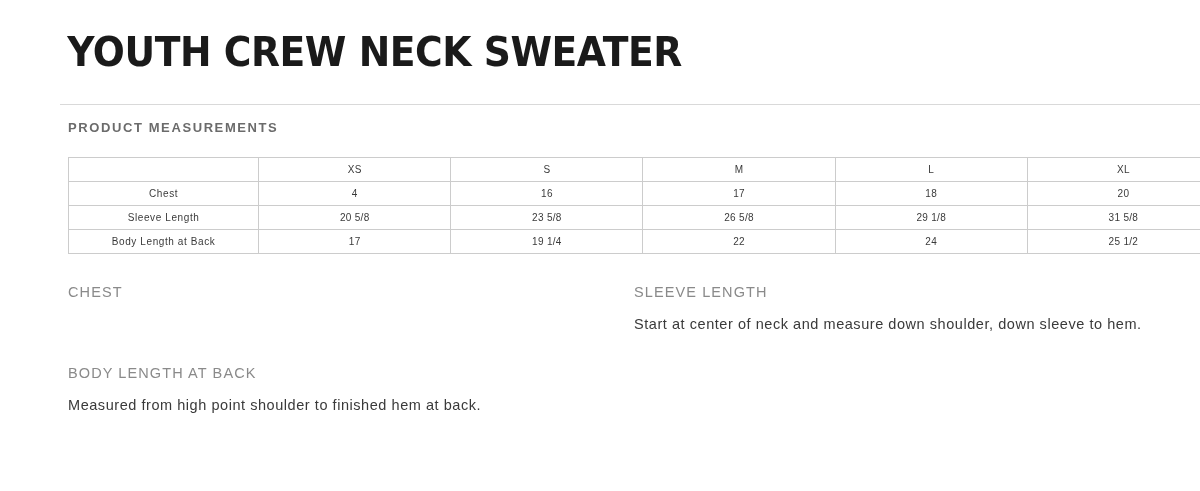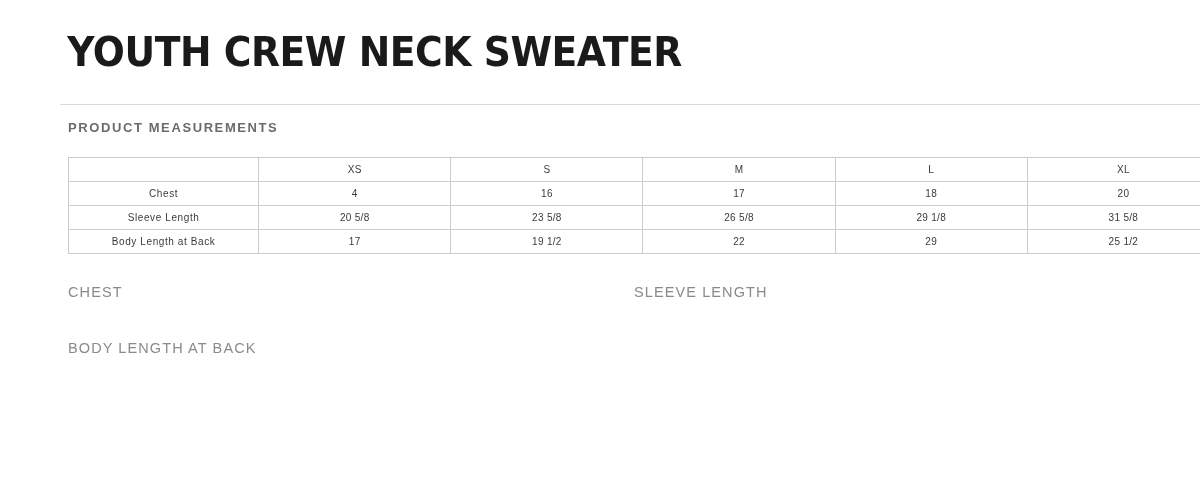--- a/index.html
+++ b/index.html
@@ -154,38 +154,40 @@
         <td>Sleeve Length</td>
         <td>20 5/8</td>
         <td>23 5/8</td>
         <td>26 5/8</td>
         <td>29 1/8</td>
         <td>31 5/8</td>
       </tr>
       <tr>
         <td>Body Length at Back</td>
         <td>17</td>
-        <td>19 1/2</td>
+        <td>19 1/4</td>
         <td>22</td>
-        <td>29</td>
+        <td>24</td>
         <td>25 1/2</td>
       </tr>
     </tbody>
   </table>
 
   <div class="notes">
     <div class="notes-row">
       <div class="note">
         <div class="note-heading">CHEST</div>
       </div>
       <div class="note second">
         <div class="note-heading">SLEEVE LENGTH</div>
+        <div class="note-body">Start at center of neck and measure down shoulder, down sleeve to hem.</div>
       </div>
     </div>
     <div class="notes-row second-row">
       <div class="note">
         <div class="note-heading">BODY LENGTH AT BACK</div>
+        <div class="note-body">Measured from high point shoulder to finished hem at back.</div>
       </div>
       <div class="note second"></div>
     </div>
   </div>
 
 </div>
 
 </body></html>

